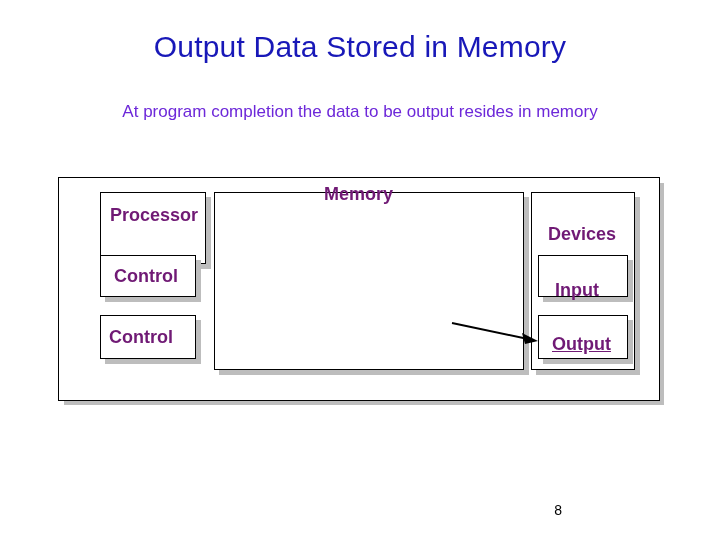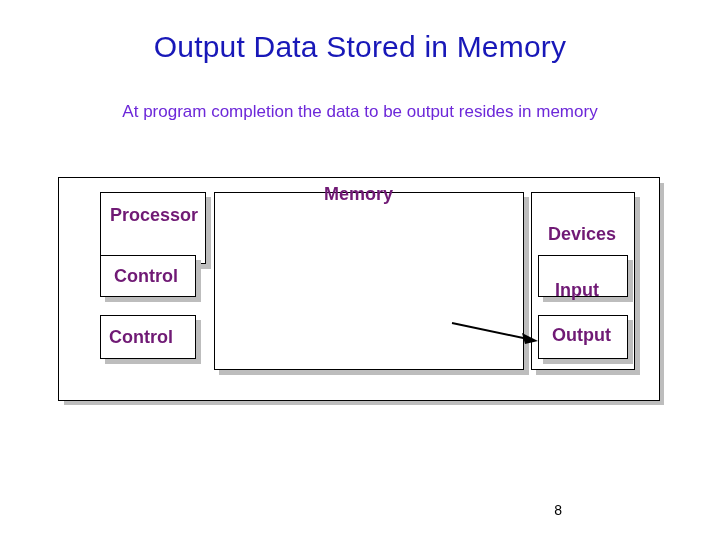--- a/index.html
+++ b/index.html
@@ -115,21 +115,21 @@
   
   .devices-box { left: 531px; top: 192px; width: 104px; height: 178px; }
   .devices-label { left: 548px; top: 224px; }
 
   
   .input-box { left: 538px; top: 255px; width: 90px; height: 42px; }
   .input-label { left: 555px; top: 280px; }
 
   
   .output-box { left: 538px; top: 315px; width: 90px; height: 44px; }
-  .output-label { left: 552px; top: 325px; }
+  .output-label { left: 552px; top: 334px; text-decoration: underline; }
 
   
   .memdata {
     position: absolute;
     left: 236px;
     top: 316px;
     font-family: "Liberation Sans", sans-serif;
     font-size: 8.5px;
     line-height: 11px;
     color: #000000;

